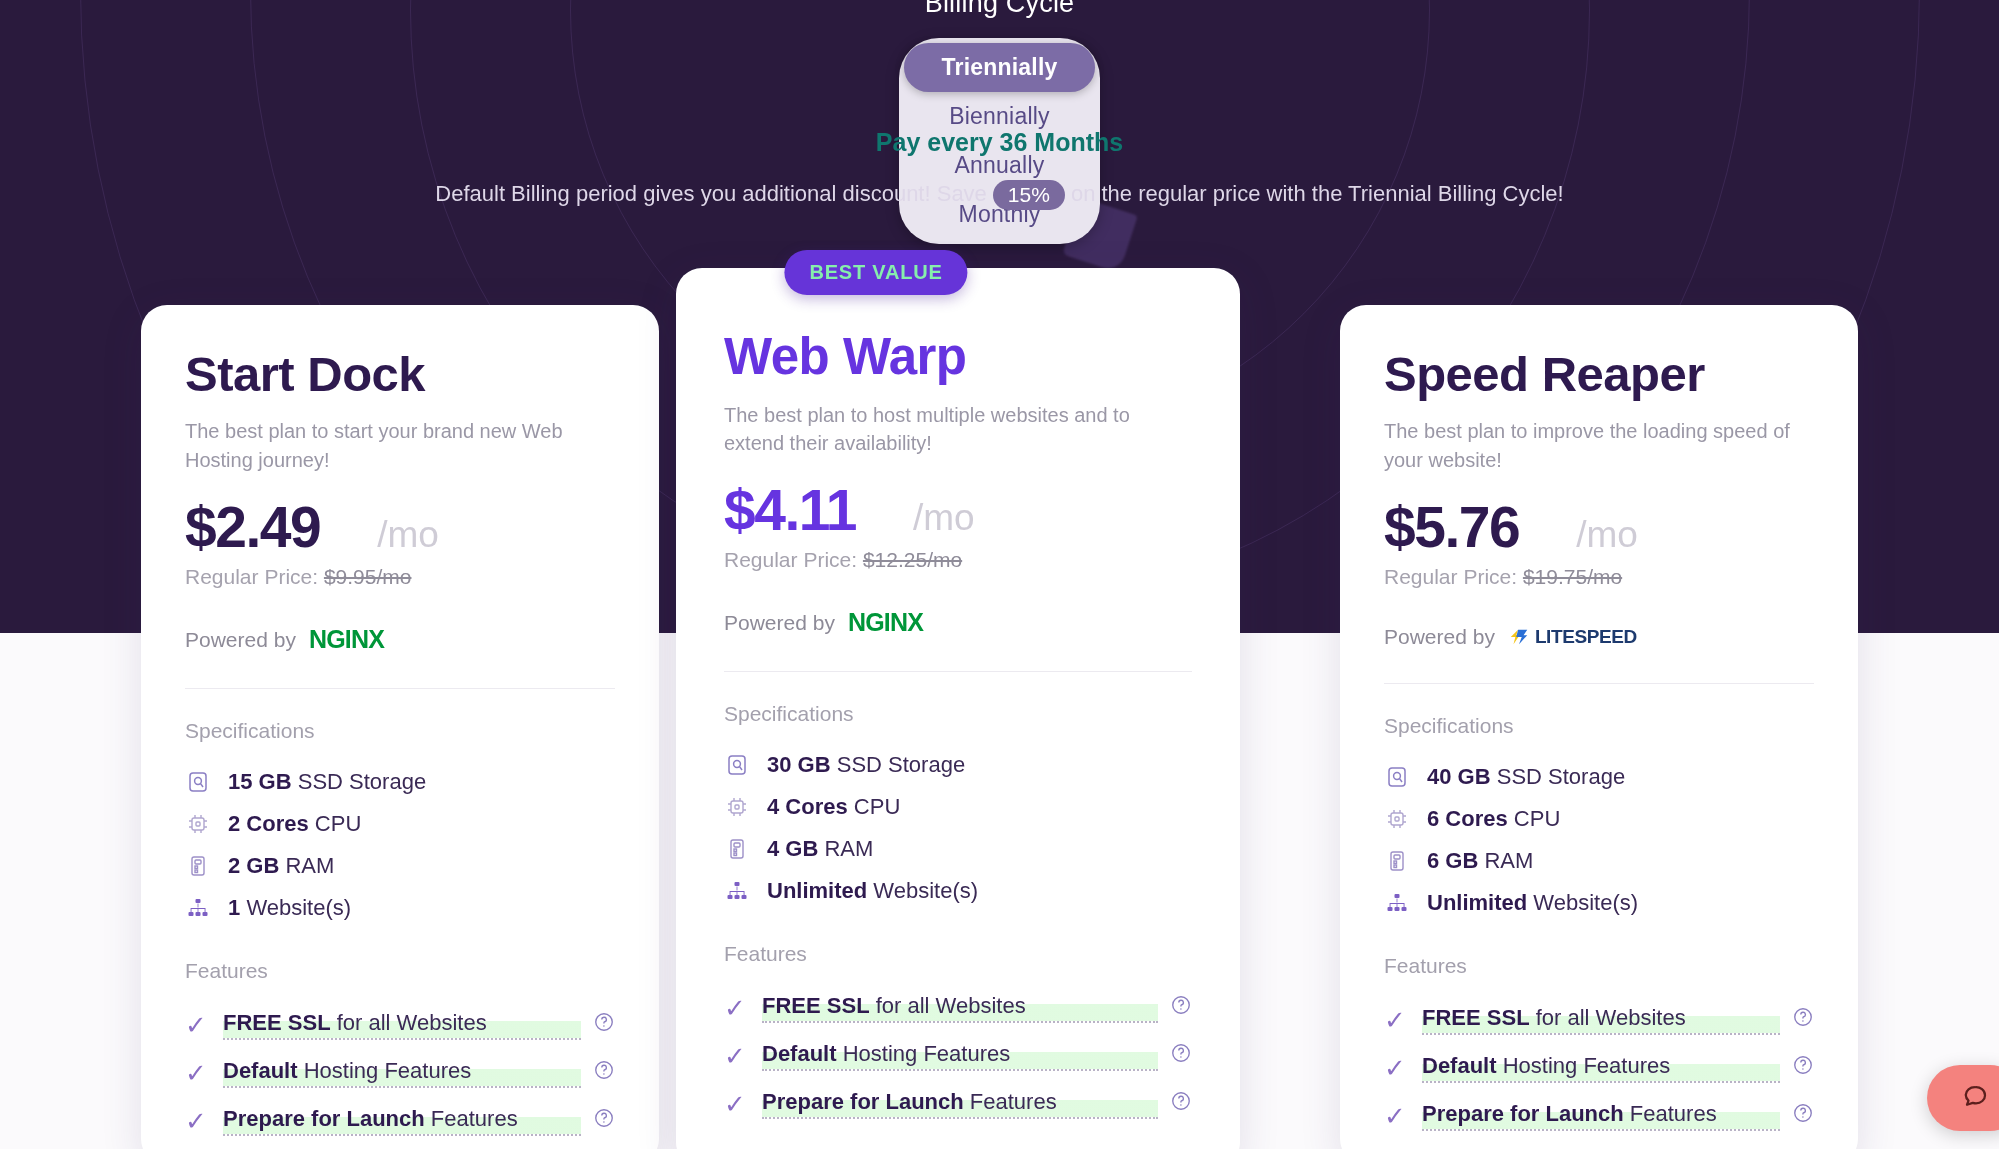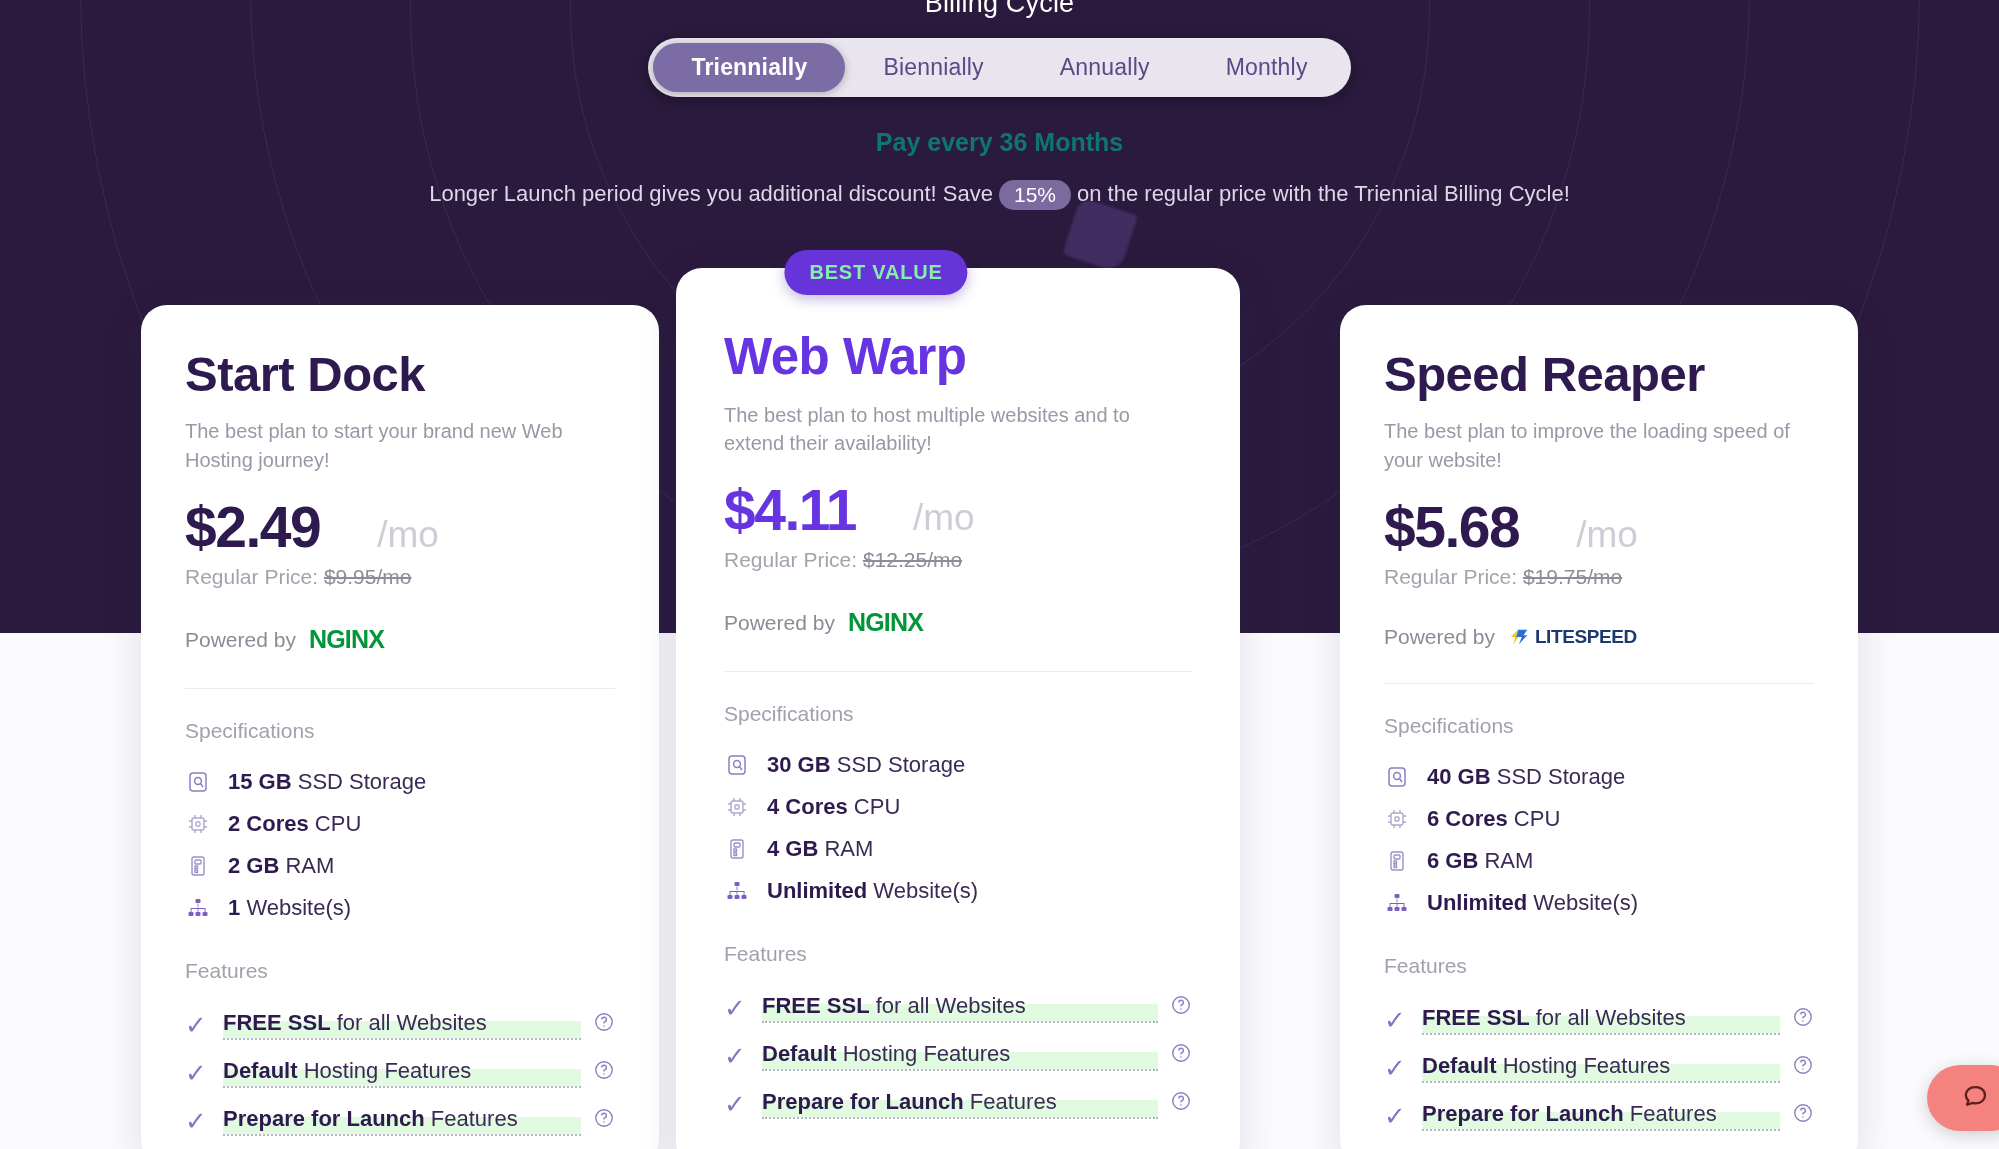--- a/index.html
+++ b/index.html
@@ -50,20 +50,21 @@
   .toggle-wrap {
     position:absolute; top:38px; left:0; width:1999px;
     display:flex; justify-content:center;
   }
   .toggle {
     display:flex; align-items:center;
     background:#e9e5ef;
     border-radius:40px;
     padding:5px;
     box-shadow:0 3px 14px rgba(0,0,0,.25);
+    flex-direction:column;
   }
   .toggle-opt {
     font-size:23px;
     color:#574a86;
     padding:11px 38px;
     border-radius:34px;
     white-space:nowrap;
     cursor:pointer;
     letter-spacing:.2px;
   }
@@ -277,21 +278,21 @@
     <div class="toggle-opt active">Triennially</div>
     <div class="toggle-opt">Biennially</div>
     <div class="toggle-opt">Annually</div>
     <div class="toggle-opt">Monthly</div>
   </div>
 </div>
 
 <div class="pay-every">Pay every 36 Months</div>
 
 <div class="discount-line">
-  <span>Longer Launch period gives you additional discount! Save</span><span class="pct-badge">15%</span><span>on the regular price with the Triennial Billing Cycle!</span>
+  <span>Default Billing period gives you additional discount! Save</span><span class="pct-badge">15%</span><span>on the regular price with the Triennial Billing Cycle!</span>
 </div>
 
 <div class="best-badge">BEST VALUE</div>
 
 <div class="cards">
 
   <div class="card card-a">
     <div class="card-pad">
       <div class="plan-name">Start Dock</div>
       <div class="plan-desc">The best plan to start your brand new Web Hosting journey!</div>
@@ -485,21 +486,21 @@
         </div>
       </div>
     </div>
   </div>
 
   <div class="card card-c">
     <div class="card-pad">
       <div class="plan-name">Speed Reaper</div>
       <div class="plan-desc">The best plan to improve the loading speed of your website!</div>
       <div class="price-row">
-        <span class="price">$5.68</span>
+        <span class="price">$5.76</span>
         <span class="price-per">/mo</span>
       </div>
       <div class="reg-price">
         <span>Regular Price:</span>
         <s>$19.75/mo</s>
       </div>
       <div class="powered">
         <span>Powered by</span>
         <span class="ls-logo">
           <svg width="22" height="22" viewBox="0 0 24 24">

